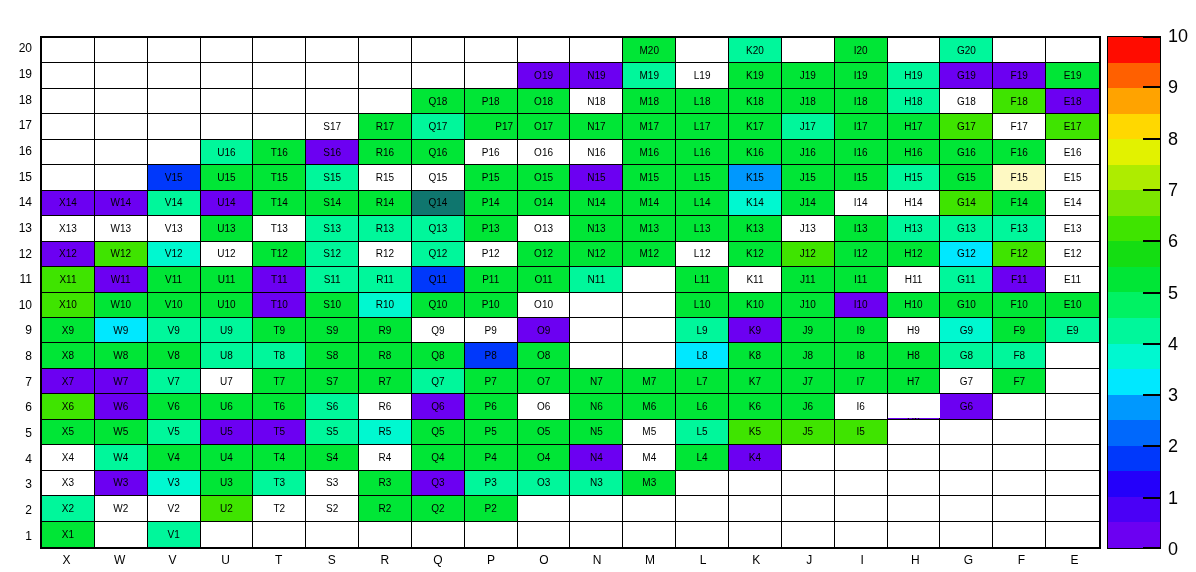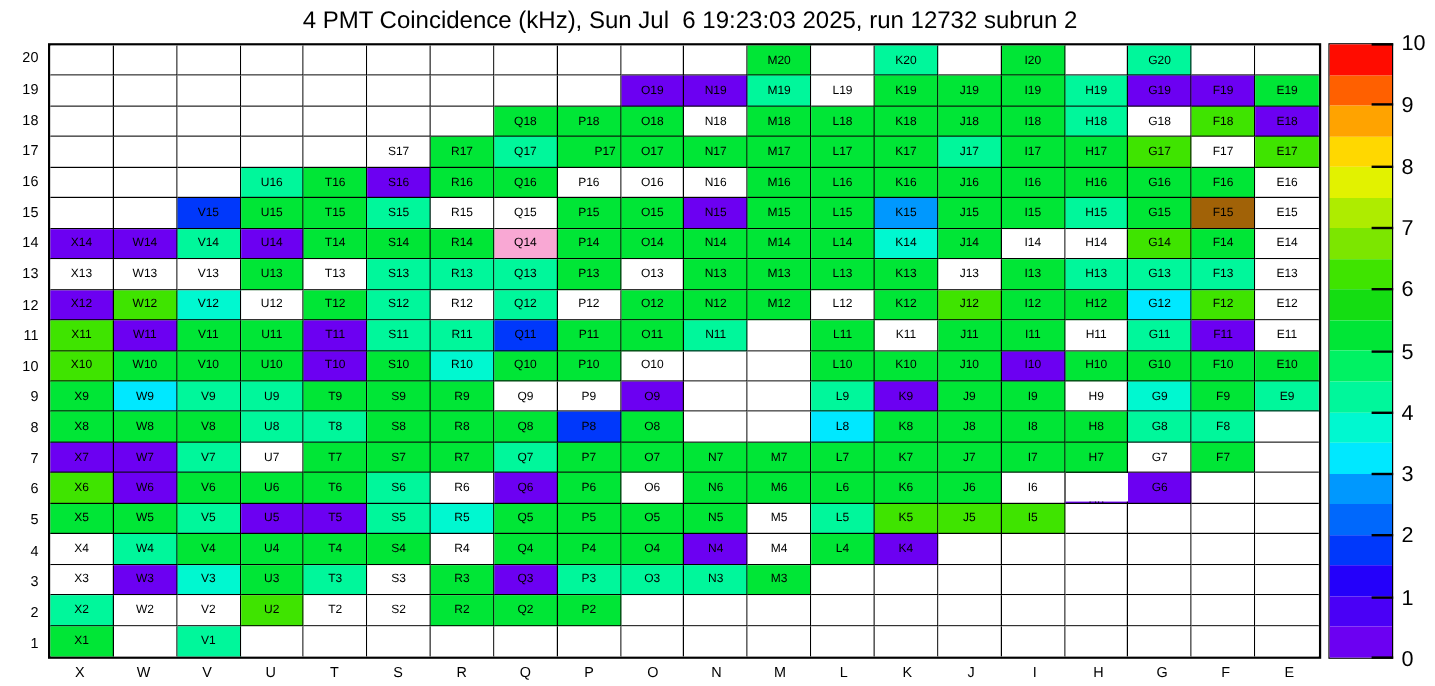--- a/index.html
+++ b/index.html
@@ -18,21 +18,20 @@
   .colorbar{position:absolute;left:1107px;top:36px;width:54px;height:513px;box-sizing:border-box;
             border:1px solid #000;display:flex;flex-direction:column;}
   .cb-band{flex:1 1 auto;}
   .cb-tick{position:absolute;height:2px;background:#000;}
   .cb-label{position:absolute;font-size:18px;color:#000;line-height:20px;}
 </style>
 </head>
 <body>
 
 <div class="fig">
-  <div class="chart-title">4 PMT Coincidence (kHz), Sun Jul  6 19:23:03 2025, run 12732 subrun 2</div>
   <div class="plot">
       <div class="cell"></div>
       <div class="cell"></div>
       <div class="cell"></div>
       <div class="cell"></div>
       <div class="cell"></div>
       <div class="cell"></div>
       <div class="cell"></div>
       <div class="cell"></div>
       <div class="cell"></div>
@@ -138,30 +137,30 @@
       <div class="cell" style="background: rgb(0, 230, 54);">P15</div>
       <div class="cell" style="background: rgb(0, 230, 54);">O15</div>
       <div class="cell" style="background: rgb(108, 0, 242);">N15</div>
       <div class="cell" style="background: rgb(0, 230, 54);">M15</div>
       <div class="cell" style="background: rgb(0, 230, 54);">L15</div>
       <div class="cell" style="background: rgb(0, 152, 254);">K15</div>
       <div class="cell" style="background: rgb(0, 230, 54);">J15</div>
       <div class="cell" style="background: rgb(0, 230, 54);">I15</div>
       <div class="cell" style="background: rgb(0, 247, 155);">H15</div>
       <div class="cell" style="background: rgb(0, 230, 54);">G15</div>
-      <div class="cell" style="background: #a16207;">F15</div>
+      <div class="cell" style="background: #fef9c3;">F15</div>
       <div class="cell col-last" style="background: rgb(255, 255, 255);">E15</div>
       <div class="cell" style="background: rgb(108, 0, 242);">X14</div>
       <div class="cell" style="background: rgb(108, 0, 242);">W14</div>
       <div class="cell" style="background: rgb(0, 247, 155);">V14</div>
       <div class="cell" style="background: rgb(108, 0, 242);">U14</div>
       <div class="cell" style="background: rgb(0, 230, 54);">T14</div>
       <div class="cell" style="background: rgb(0, 230, 54);">S14</div>
       <div class="cell" style="background: rgb(0, 230, 54);">R14</div>
-      <div class="cell" style="background: #f9a8d4;">Q14</div>
+      <div class="cell" style="background: #0f766e;">Q14</div>
       <div class="cell" style="background: rgb(0, 230, 54);">P14</div>
       <div class="cell" style="background: rgb(0, 230, 54);">O14</div>
       <div class="cell" style="background: rgb(0, 230, 54);">N14</div>
       <div class="cell" style="background: rgb(0, 230, 54);">M14</div>
       <div class="cell" style="background: rgb(0, 230, 54);">L14</div>
       <div class="cell" style="background: rgb(0, 248, 208);">K14</div>
       <div class="cell" style="background: rgb(0, 230, 54);">J14</div>
       <div class="cell" style="background: rgb(255, 255, 255);">I14</div>
       <div class="cell" style="background: rgb(255, 255, 255);">H14</div>
       <div class="cell" style="background: rgb(63, 228, 0);">G14</div>

